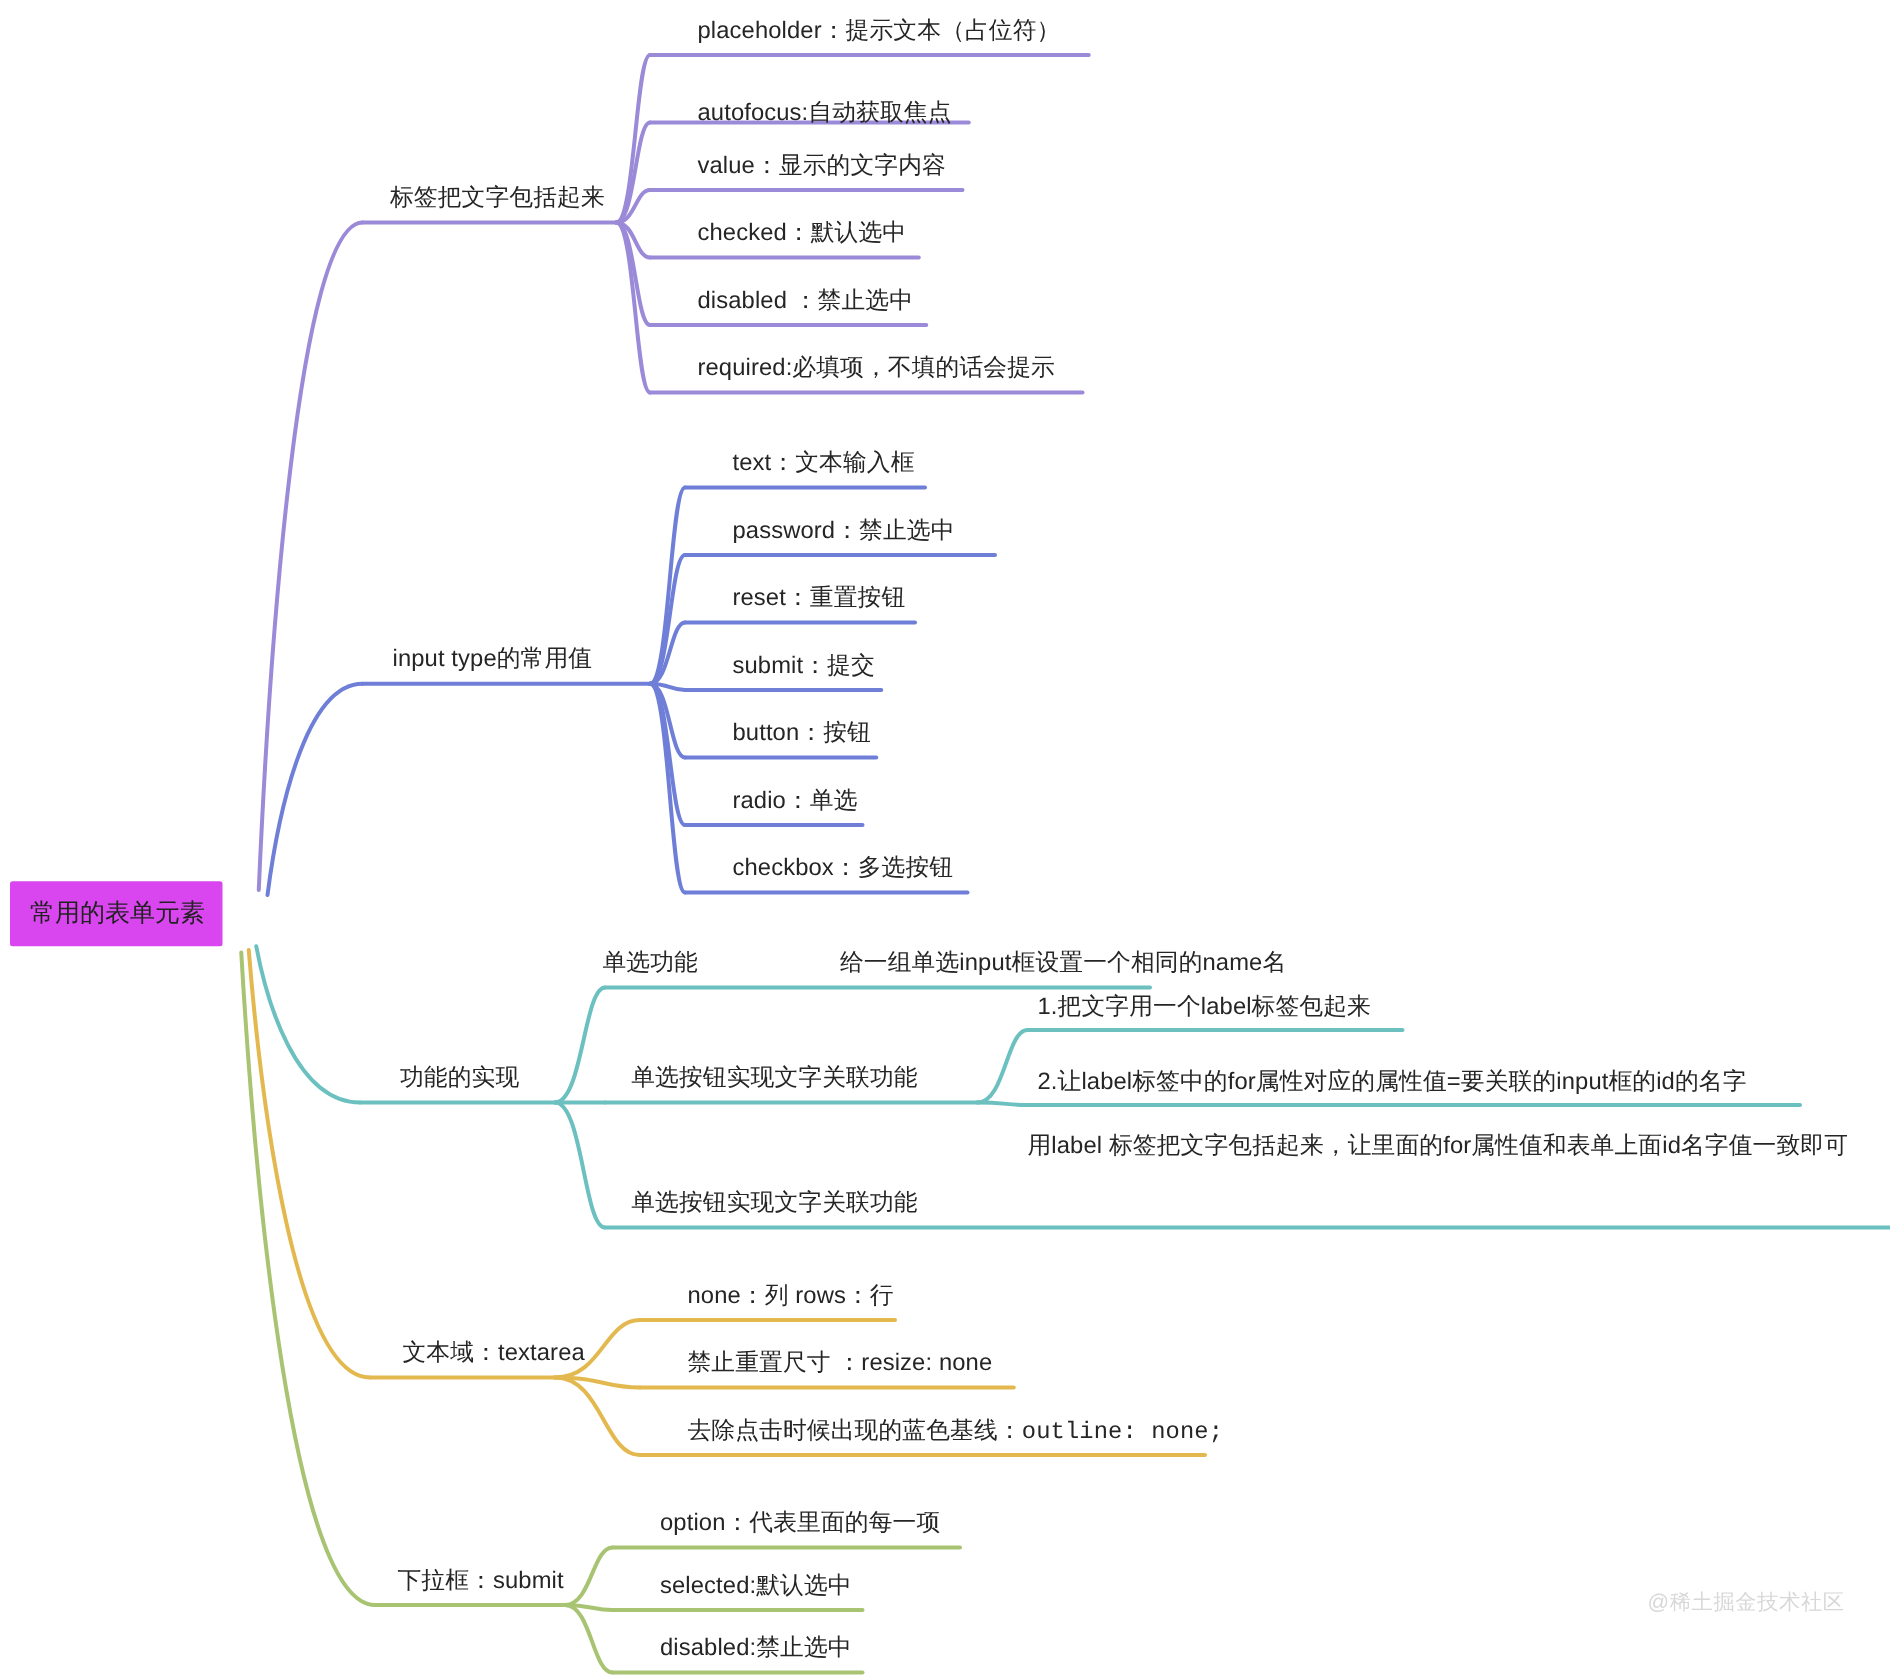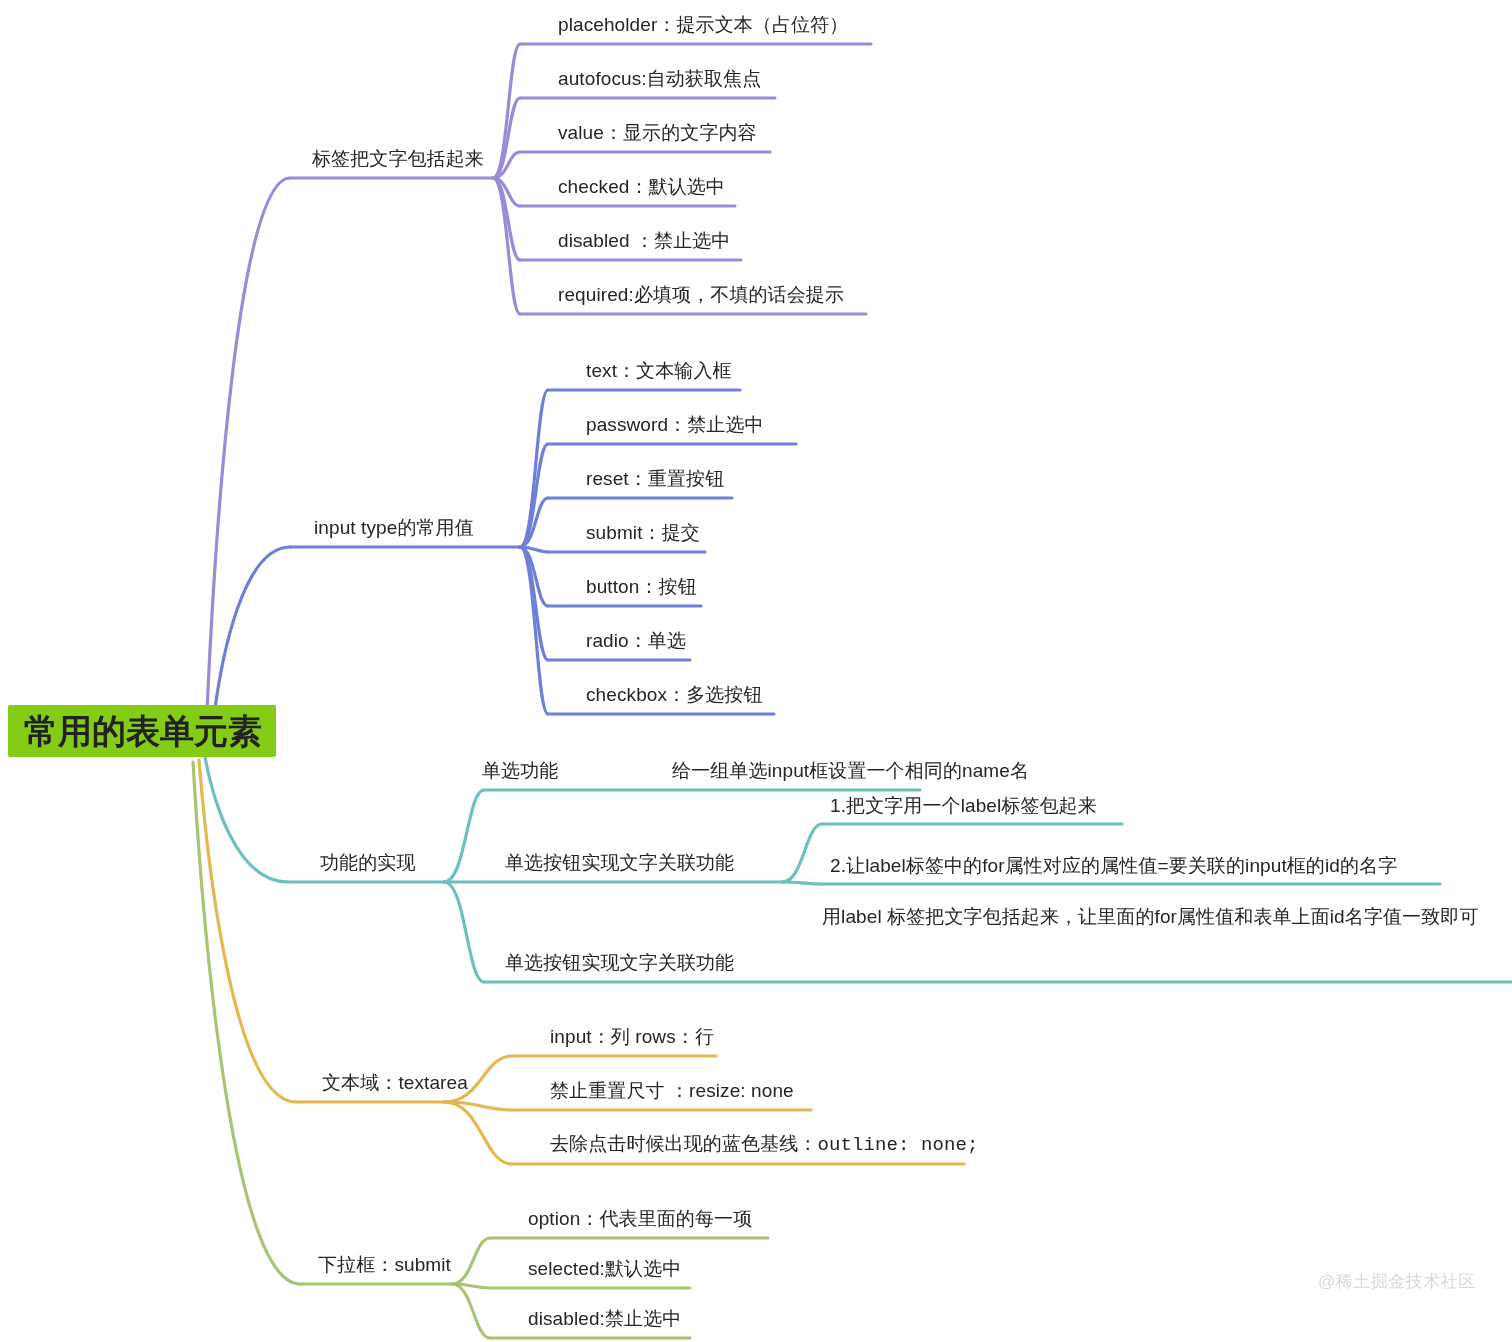--- a/index.html
+++ b/index.html
@@ -33,28 +33,27 @@
     line-height: 30px;
     color: #252525;
     white-space: nowrap;
     letter-spacing: 0.1px;
   }
   .node.wrap {
     white-space: normal;
   }
   .root-node {
     position: absolute;
-    background: #84cc16;
+    background: #d946ef;
     color: #222222;
-    font-size: 34px;
+    font-size: 20px;
     line-height: 34px;
     padding: 9px 14px 9px 16px;
     border-radius: 2px;
     white-space: nowrap;
-    font-weight: bold;
   }
   .watermark {
     position: absolute;
     font-size: 17px;
     color: #d8d8d8;
     white-space: nowrap;
     letter-spacing: 0.5px;
   }
 </style>
 </head>
@@ -123,40 +122,40 @@
       <path d="M 490 1338 L 690 1338" stroke="#a8c472" stroke-width="3.2" fill="none" stroke-linecap="round"></path>
     </svg>
 
   <div id="nodes-layer">
       <div class="node" style="left: 312px; top: 144px;">标签把文字包括起来</div>
       <div class="node" style="left: 314px; top: 513px;">input type的常用值</div>
       <div class="node" style="left: 320px; top: 848px;">功能的实现</div>
       <div class="node" style="left: 322px; top: 1068px;">文本域：textarea</div>
       <div class="node" style="left: 318px; top: 1250px;">下拉框：submit</div>
       <div class="node" style="left: 558px; top: 10px;">placeholder：提示文本（占位符）</div>
-      <div class="node" style="left: 558px; top: 64px; text-align: center;">autofocus:自动获取焦点</div>
+      <div class="node" style="left: 558px; top: 76px; text-align: center;">autofocus:自动获取焦点</div>
       <div class="node" style="left: 558px; top: 118px;">value：显示的文字内容</div>
       <div class="node" style="left: 558px; top: 172px;">checked：默认选中</div>
       <div class="node" style="left: 558px; top: 226px;">disabled ：禁止选中</div>
       <div class="node" style="left: 558px; top: 280px;">required:必填项，不填的话会提示</div>
       <div class="node" style="left: 586px; top: 356px;">text：文本输入框</div>
       <div class="node" style="left: 586px; top: 410px;">password：禁止选中</div>
       <div class="node" style="left: 586px; top: 464px;">reset：重置按钮</div>
       <div class="node" style="left: 586px; top: 518px;">submit：提交</div>
       <div class="node" style="left: 586px; top: 572px;">button：按钮</div>
       <div class="node" style="left: 586px; top: 626px;">radio：单选</div>
       <div class="node" style="left: 586px; top: 680px;">checkbox：多选按钮</div>
       <div class="node" style="left: 482px; top: 756px;">单选功能</div>
       <div class="node" style="left: 672px; top: 756px;">给一组单选input框设置一个相同的name名</div>
       <div class="node" style="left: 505px; top: 848px;">单选按钮实现文字关联功能</div>
       <div class="node" style="left: 830px; top: 791px;">1.把文字用一个label标签包起来</div>
       <div class="node" style="left: 830px; top: 851px;">2.让label标签中的for属性对应的属性值=要关联的input框的id的名字</div>
       <div class="node" style="left: 505px; top: 948px;">单选按钮实现文字关联功能</div>
       <div class="node wrap" style="left: 822px; top: 902px; width: 672px;">用label 标签把文字包括起来，让里面的for属性值和表单上面id名字值一致即可</div>
-      <div class="node" style="left: 550px; top: 1022px;">input：列 rows：行</div>
+      <div class="node" style="left: 550px; top: 1022px;">none：列 rows：行</div>
       <div class="node" style="left: 550px; top: 1076px;">禁止重置尺寸 ：resize: none</div>
       <div class="node" style="left: 550px; top: 1130px; font-family: Liberation Mono, monospace;">去除点击时候出现的蓝色基线：outline: none;</div>
       <div class="node" style="left: 528px; top: 1204px;">option：代表里面的每一项</div>
       <div class="node" style="left: 528px; top: 1254px;">selected:默认选中</div>
       <div class="node" style="left: 528px; top: 1304px;">disabled:禁止选中</div>
     </div>
 
   <div class="root-node" id="root-node" style="left:8px; top:705px;">常用的表单元素</div>
 
   <div class="watermark" style="left:1318px; top:1270px;">@稀土掘金技术社区</div>

